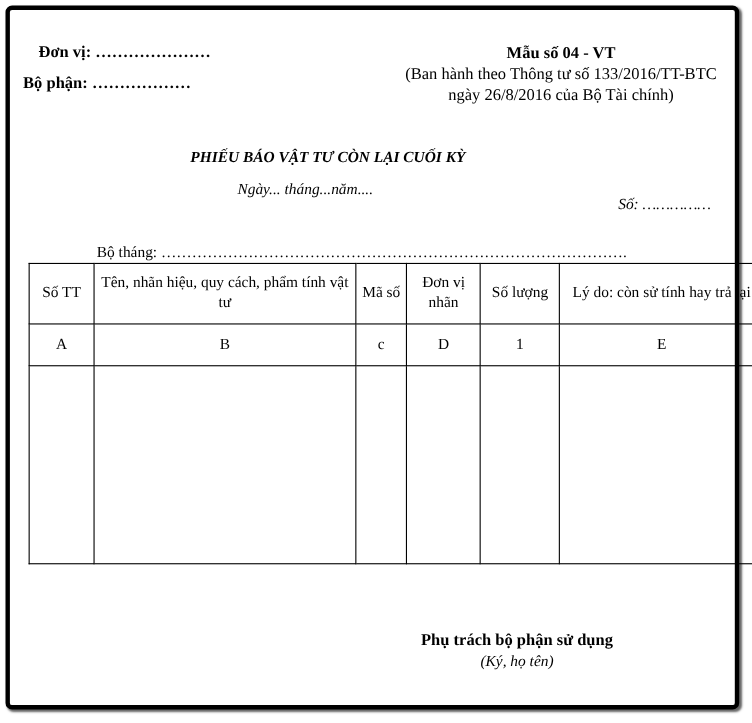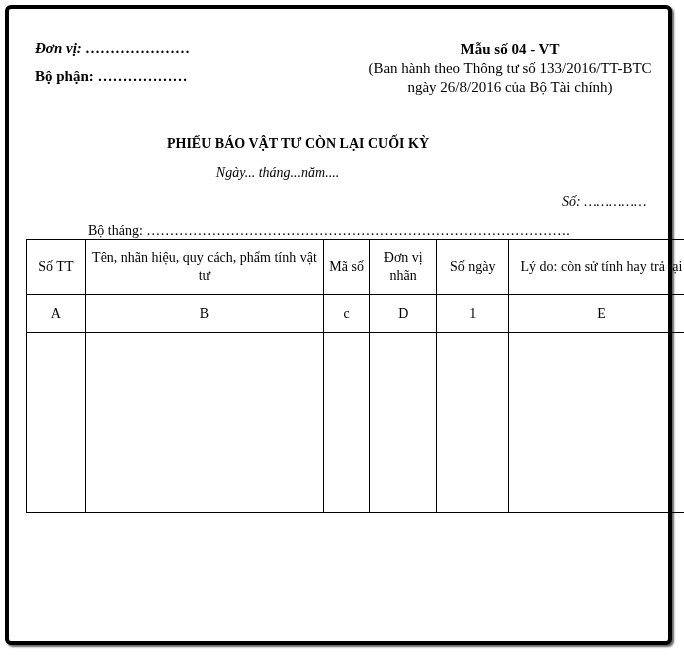--- a/index.html
+++ b/index.html
@@ -12,50 +12,50 @@
     .f15 { font-size:15px; }
     .c { text-align:center; }
     table.grid { position:absolute; left:26px; top:239px; width:669px; border-collapse:collapse; font-size:14px; }
     table.grid td { border:1px solid #000; text-align:center; vertical-align:middle; padding:0 4px; line-height:18px; }
   </style>
 </head>
 <body>
 
 <div class="frame"></div>
 
-<div class="abs b f15" style="left:35px; top:40px;font-style:italic;">Đơn vị: …………………</div>
-<div class="abs b f15" style="left:35px; top:68px;">Bộ phận: ………………</div>
+<div class="abs b f15" style="left:35px; top:40px;">Đơn vị: …………………</div>
+<div class="abs b f15" style="left:21px; top:68px;">Bộ phận: ………………</div>
 
 <div class="abs c" style="left:330px; top:40px; width:360px;">
   <div class="b f15" style="line-height:19px;">Mẫu số 04 - VT</div>
   <div class="f15" style="line-height:19px;">(Ban hành theo Thông tư số 133/2016/TT-BTC</div>
   <div class="f15" style="line-height:19px;">ngày 26/8/2016 của Bộ Tài chính)</div>
 </div>
 
-<div class="abs b f14 c" style="left:0; width:596px; top:136px;">PHIẾU BÁO VẬT TƯ CÒN LẠI CUỐI KỲ</div>
+<div class="abs b f14 c" style="left:0; width:596px; top:136px;font-style:italic;">PHIẾU BÁO VẬT TƯ CÒN LẠI CUỐI KỲ</div>
 <div class="abs i f14 c" style="left:0; width:555px; top:165px;">Ngày... tháng...năm....</div>
-<div class="abs i f14" style="left:562px; top:194px;">Số: ……………</div>
+<div class="abs i f14" style="left:562px; top:179px;">Số: ……………</div>
 <div class="abs f14" style="left:88px; top:223px;">Bộ tháng: ……………………………………………………………………………….</div>
 
 <table class="grid">
   <colgroup>
     <col style="width:55px">
       <col style="width:223px">
       <col style="width:43px">
       <col style="width:63px">
       <col style="width:67px">
       <col style="width:174px">
   </colgroup>
   <tbody>
       <tr style="height:55px;">
     <td>Số TT</td>
     <td>Tên, nhãn hiệu, quy cách, phẩm tính vật tư</td>
     <td>Mã số</td>
     <td>Đơn vị nhãn</td>
-    <td>Số ngày</td>
+    <td>Số lượng</td>
     <td>Lý do: còn sử tính hay trả lại</td>
   </tr>
   <tr style="height:38px;">
     <td>A</td>
     <td>B</td>
     <td>c</td>
     <td>D</td>
     <td>1</td>
     <td>E</td>
   </tr>
@@ -64,13 +64,15 @@
     <td></td>
     <td></td>
     <td></td>
     <td></td>
     <td></td>
   </tr>
 </tbody>
   </table>
 
 <div class="abs c" style="left:330px; width:280px; top:572px;">
+  <div class="b f15" style="line-height:20px;">Phụ trách bộ phận sử dụng</div>
+  <div class="i f14" style="line-height:19px;">(Ký, họ tên)</div>
 </div>
 
 </body></html>

